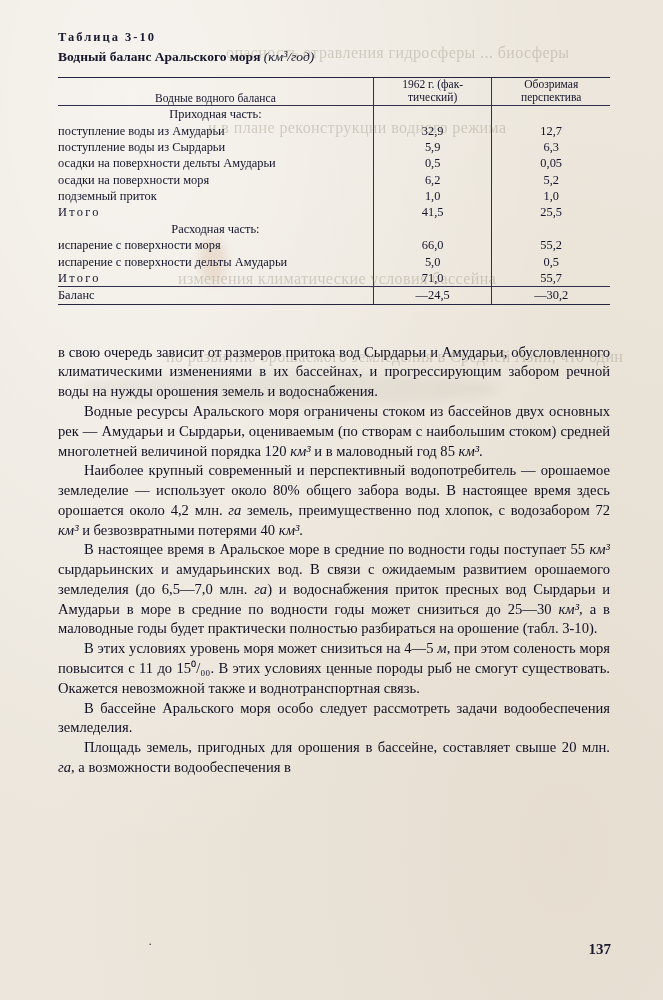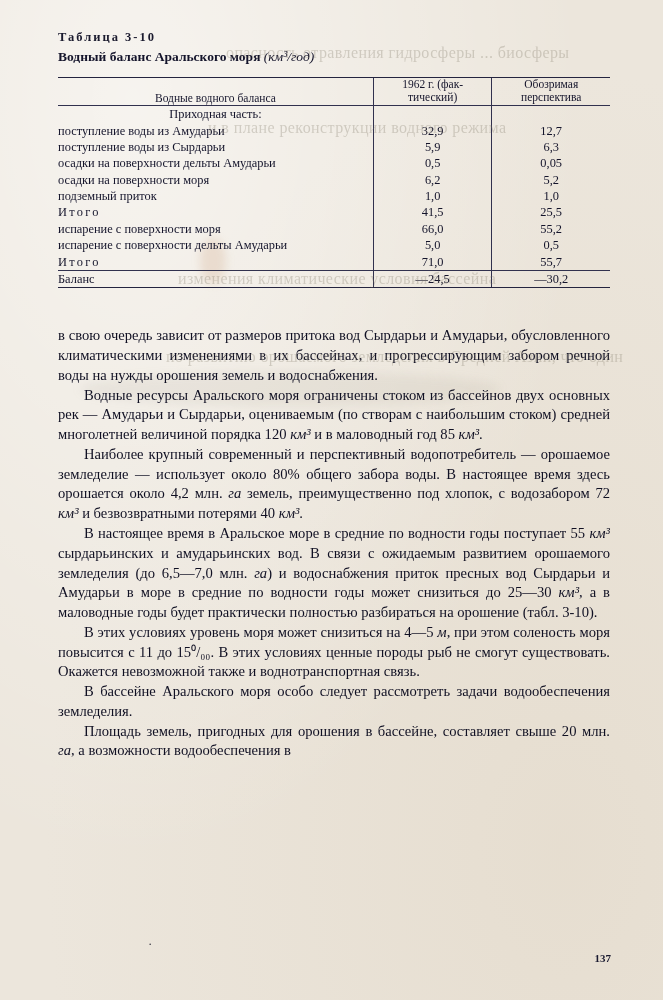--- a/index.html
+++ b/index.html
@@ -108,22 +108,22 @@
   .body-text p {
     margin: 0 0 0 0;
     text-indent: 26px;
   }
   .body-text p.noindent { text-indent: 0; }
   .body-text i { font-style: italic; }
 
   .folio {
     position: absolute;
     right: 52px;
-    bottom: 36px;
-    font-size: 11px;
+    bottom: 42px;
+    font-size: 15px;
     font-weight: bold;
     color: #1a1a30;
   }
   .dot-mark {
     position: absolute;
     left: 148px;
     bottom: 48px;
     font-size: 13px;
     color: #3a3a46;
   }
@@ -207,20 +207,25 @@
             <td class="body-cell num-cell vline-l">1,0</td>
             <td class="body-cell num-cell vline-l">1,0</td>
           </tr>
           <tr class="total-row">
             <td class="body-cell items-cell spaced">Итого</td>
             <td class="body-cell num-cell vline-l">41,5</td>
             <td class="body-cell num-cell vline-l">25,5</td>
           </tr>
 
           <tr>
+            <td class="body-cell items-cell sec-head">Расходная часть:</td>
+            <td class="body-cell num-cell vline-l sec-head"></td>
+            <td class="body-cell num-cell vline-l sec-head"></td>
+          </tr>
+          <tr>
             <td class="body-cell items-cell">испарение с поверхности моря</td>
             <td class="body-cell num-cell vline-l">66,0</td>
             <td class="body-cell num-cell vline-l">55,2</td>
           </tr>
           <tr>
             <td class="body-cell items-cell">испарение с поверхности дельты Амударьи</td>
             <td class="body-cell num-cell vline-l">5,0</td>
             <td class="body-cell num-cell vline-l">0,5</td>
           </tr>
           <tr class="total-row">

